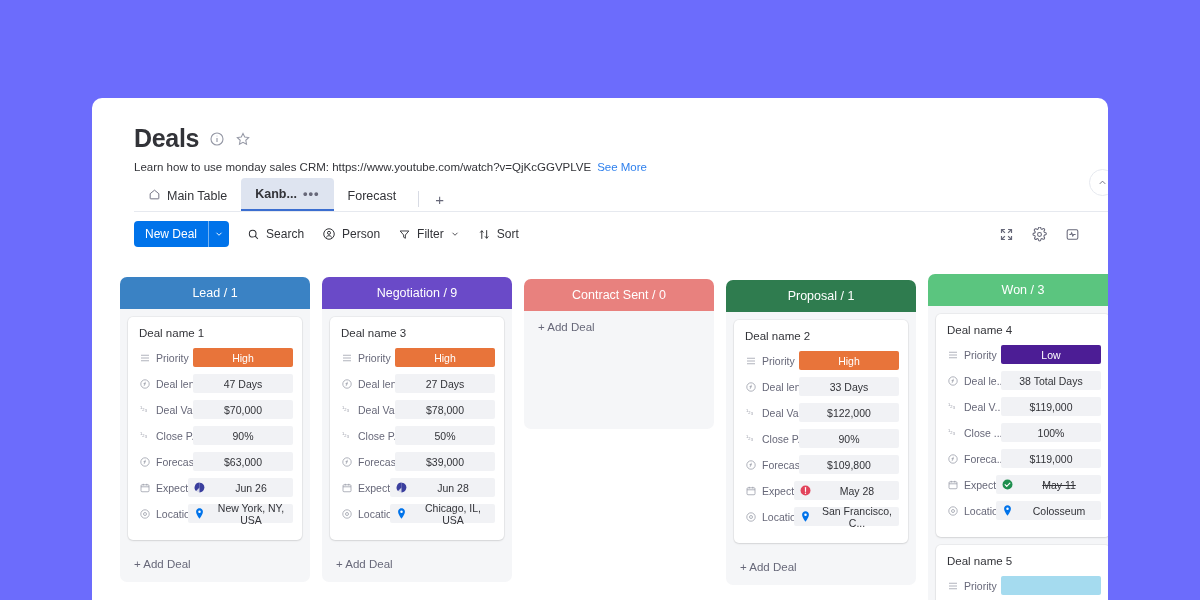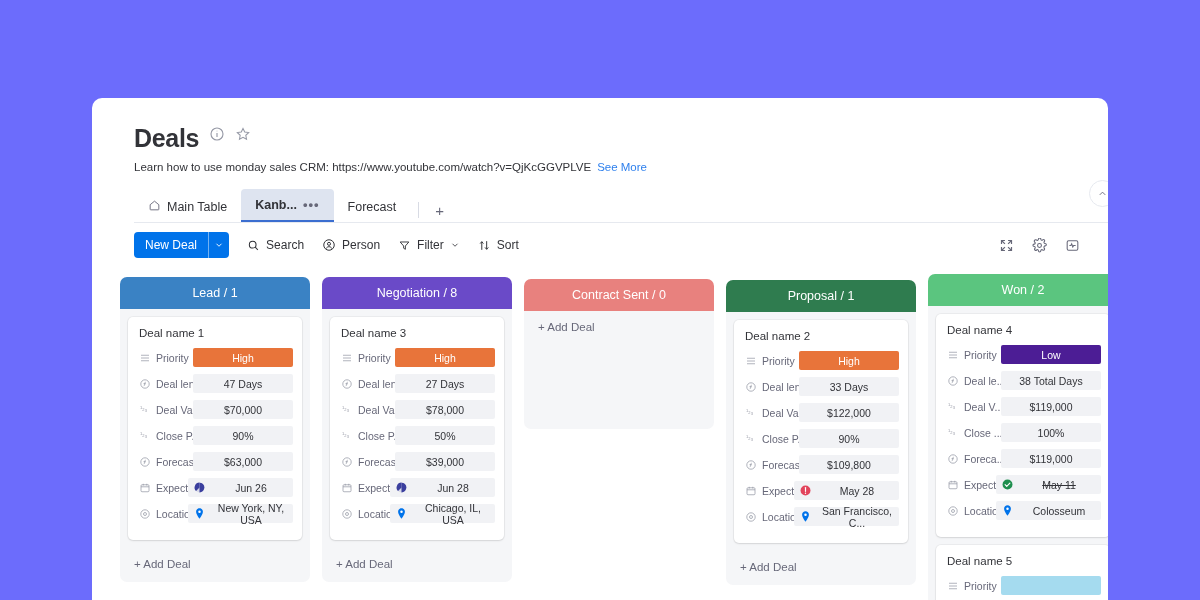--- a/index.html
+++ b/index.html
@@ -9,28 +9,28 @@
     font-family:"Liberation Sans","DejaVu Sans",sans-serif;
     -webkit-font-smoothing:antialiased;
   }
   .app-window{
     position:absolute;left:92px;top:98px;width:1016px;height:520px;
     background:#ffffff;border-radius:10px 10px 0 0;overflow:hidden;
   }
 
   
   .header{padding:28px 0 0 42px;position:relative;}
-  .title-row{display:flex;align-items:flex-start;gap:10px;}
+  .title-row{display:flex;align-items:center;gap:10px;}
   .page-title{font-size:25px;font-weight:bold;color:#323338;letter-spacing:-.3px;line-height:1;}
   .hdr-ic{width:16px;height:16px;display:block;color:#9699a6;}
   .subline{margin-top:10px;font-size:11.5px;color:#323338;display:flex;gap:6px;align-items:center;}
   .see-more{color:#2f80ed;}
 
   
-  .tabs{margin-top:19px;display:flex;align-items:flex-end;gap:0;height:30px;
+  .tabs{margin-top:8px;display:flex;align-items:flex-end;gap:0;height:30px;
         border-bottom:1px solid #e6e9ef;padding-right:42px;position:relative;}
   .tab{display:flex;align-items:center;gap:6px;padding:6px 14px;font-size:12.5px;
        color:#323338;border-radius:4px 4px 0 0;height:19px;}
   .tab.active{background:#dee4f0;font-weight:bold;border-bottom:2px solid #3b6ed0;}
   .tab .dots{color:#676879;font-size:13px;letter-spacing:1px;line-height:8px;}
   .tab-sep{width:1px;height:16px;background:#d8dbe4;margin:0 8px 4px 8px;}
   .tab-add{font-size:15px;color:#676879;padding:3px 8px;}
   .collapse-btn{position:absolute;right:-8px;top:-12px;width:25px;height:25px;border-radius:50%;
       border:1px solid #e6e9ef;background:#fff;display:flex;align-items:center;justify-content:center;}
 
@@ -312,21 +312,21 @@
                 </span>
                 <span class="txt">New York, NY, USA</span>
               </div>
             </div>
           </div>
           <div class="add-deal">+ Add Deal</div>
         </div>
       </div>
       <div class="col" style="left: 230px; top: 5px;">
         <div class="col-head" style="background: rgb(106, 74, 200);">
-          <span>Negotiation / 8</span>
+          <span>Negotiation / 9</span>
         </div>
         <div class="col-body">
           <div class="card">
             <div class="card-title">Deal name 3</div>
             <div class="row">
               <span class="row-ic">
                 <svg viewBox="0 0 24 24" width="12" height="12" fill="none" style="color: rgb(150, 153, 166); display: block;">
                   <g stroke="currentColor" stroke-width="1.5">
                     <path d="M4 6.5h16M4 12h16M4 17.5h16"></path>
                   </g>
@@ -570,21 +570,21 @@
                 </span>
                 <span class="txt">San Francisco, C...</span>
               </div>
             </div>
           </div>
           <div class="add-deal">+ Add Deal</div>
         </div>
       </div>
       <div class="col" style="left: 836px; top: 2px;">
         <div class="col-head" style="background: rgb(91, 197, 127);">
-          <span>Won / 2</span>
+          <span>Won / 3</span>
         </div>
         <div class="col-body">
           <div class="card">
             <div class="card-title">Deal name 4</div>
             <div class="row">
               <span class="row-ic">
                 <svg viewBox="0 0 24 24" width="12" height="12" fill="none" style="color: rgb(150, 153, 166); display: block;">
                   <g stroke="currentColor" stroke-width="1.5">
                     <path d="M4 6.5h16M4 12h16M4 17.5h16"></path>
                   </g>

